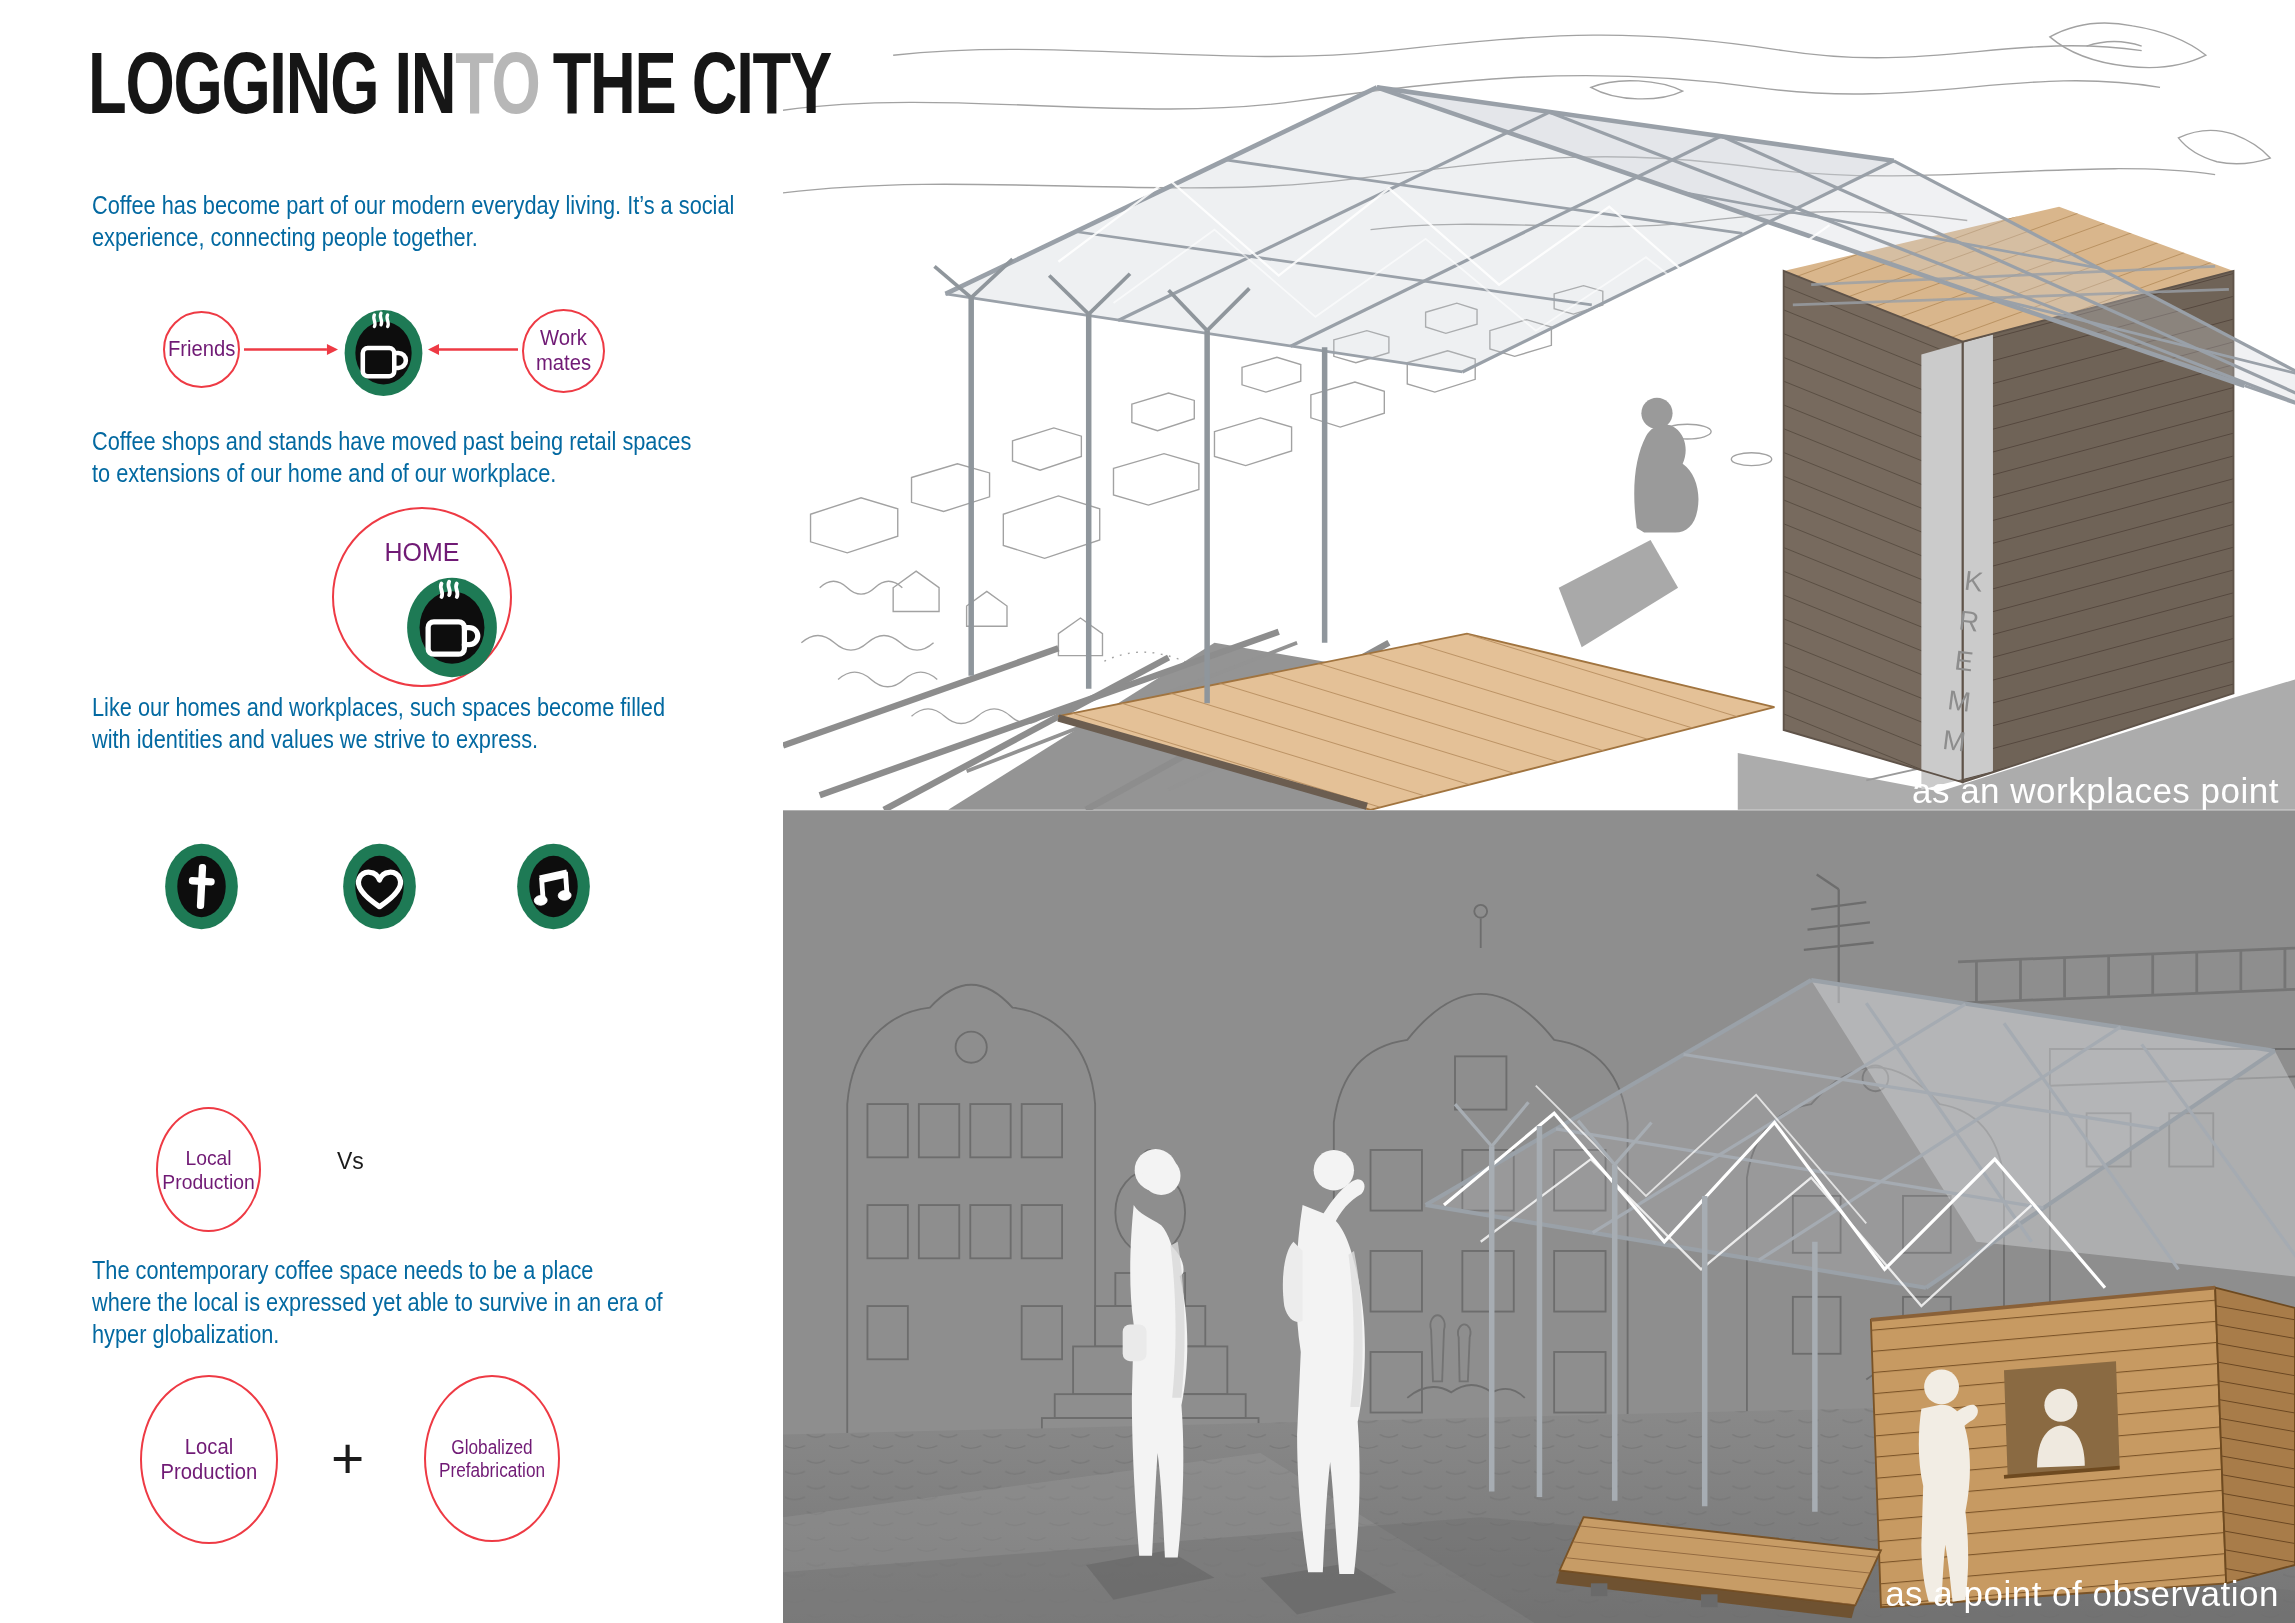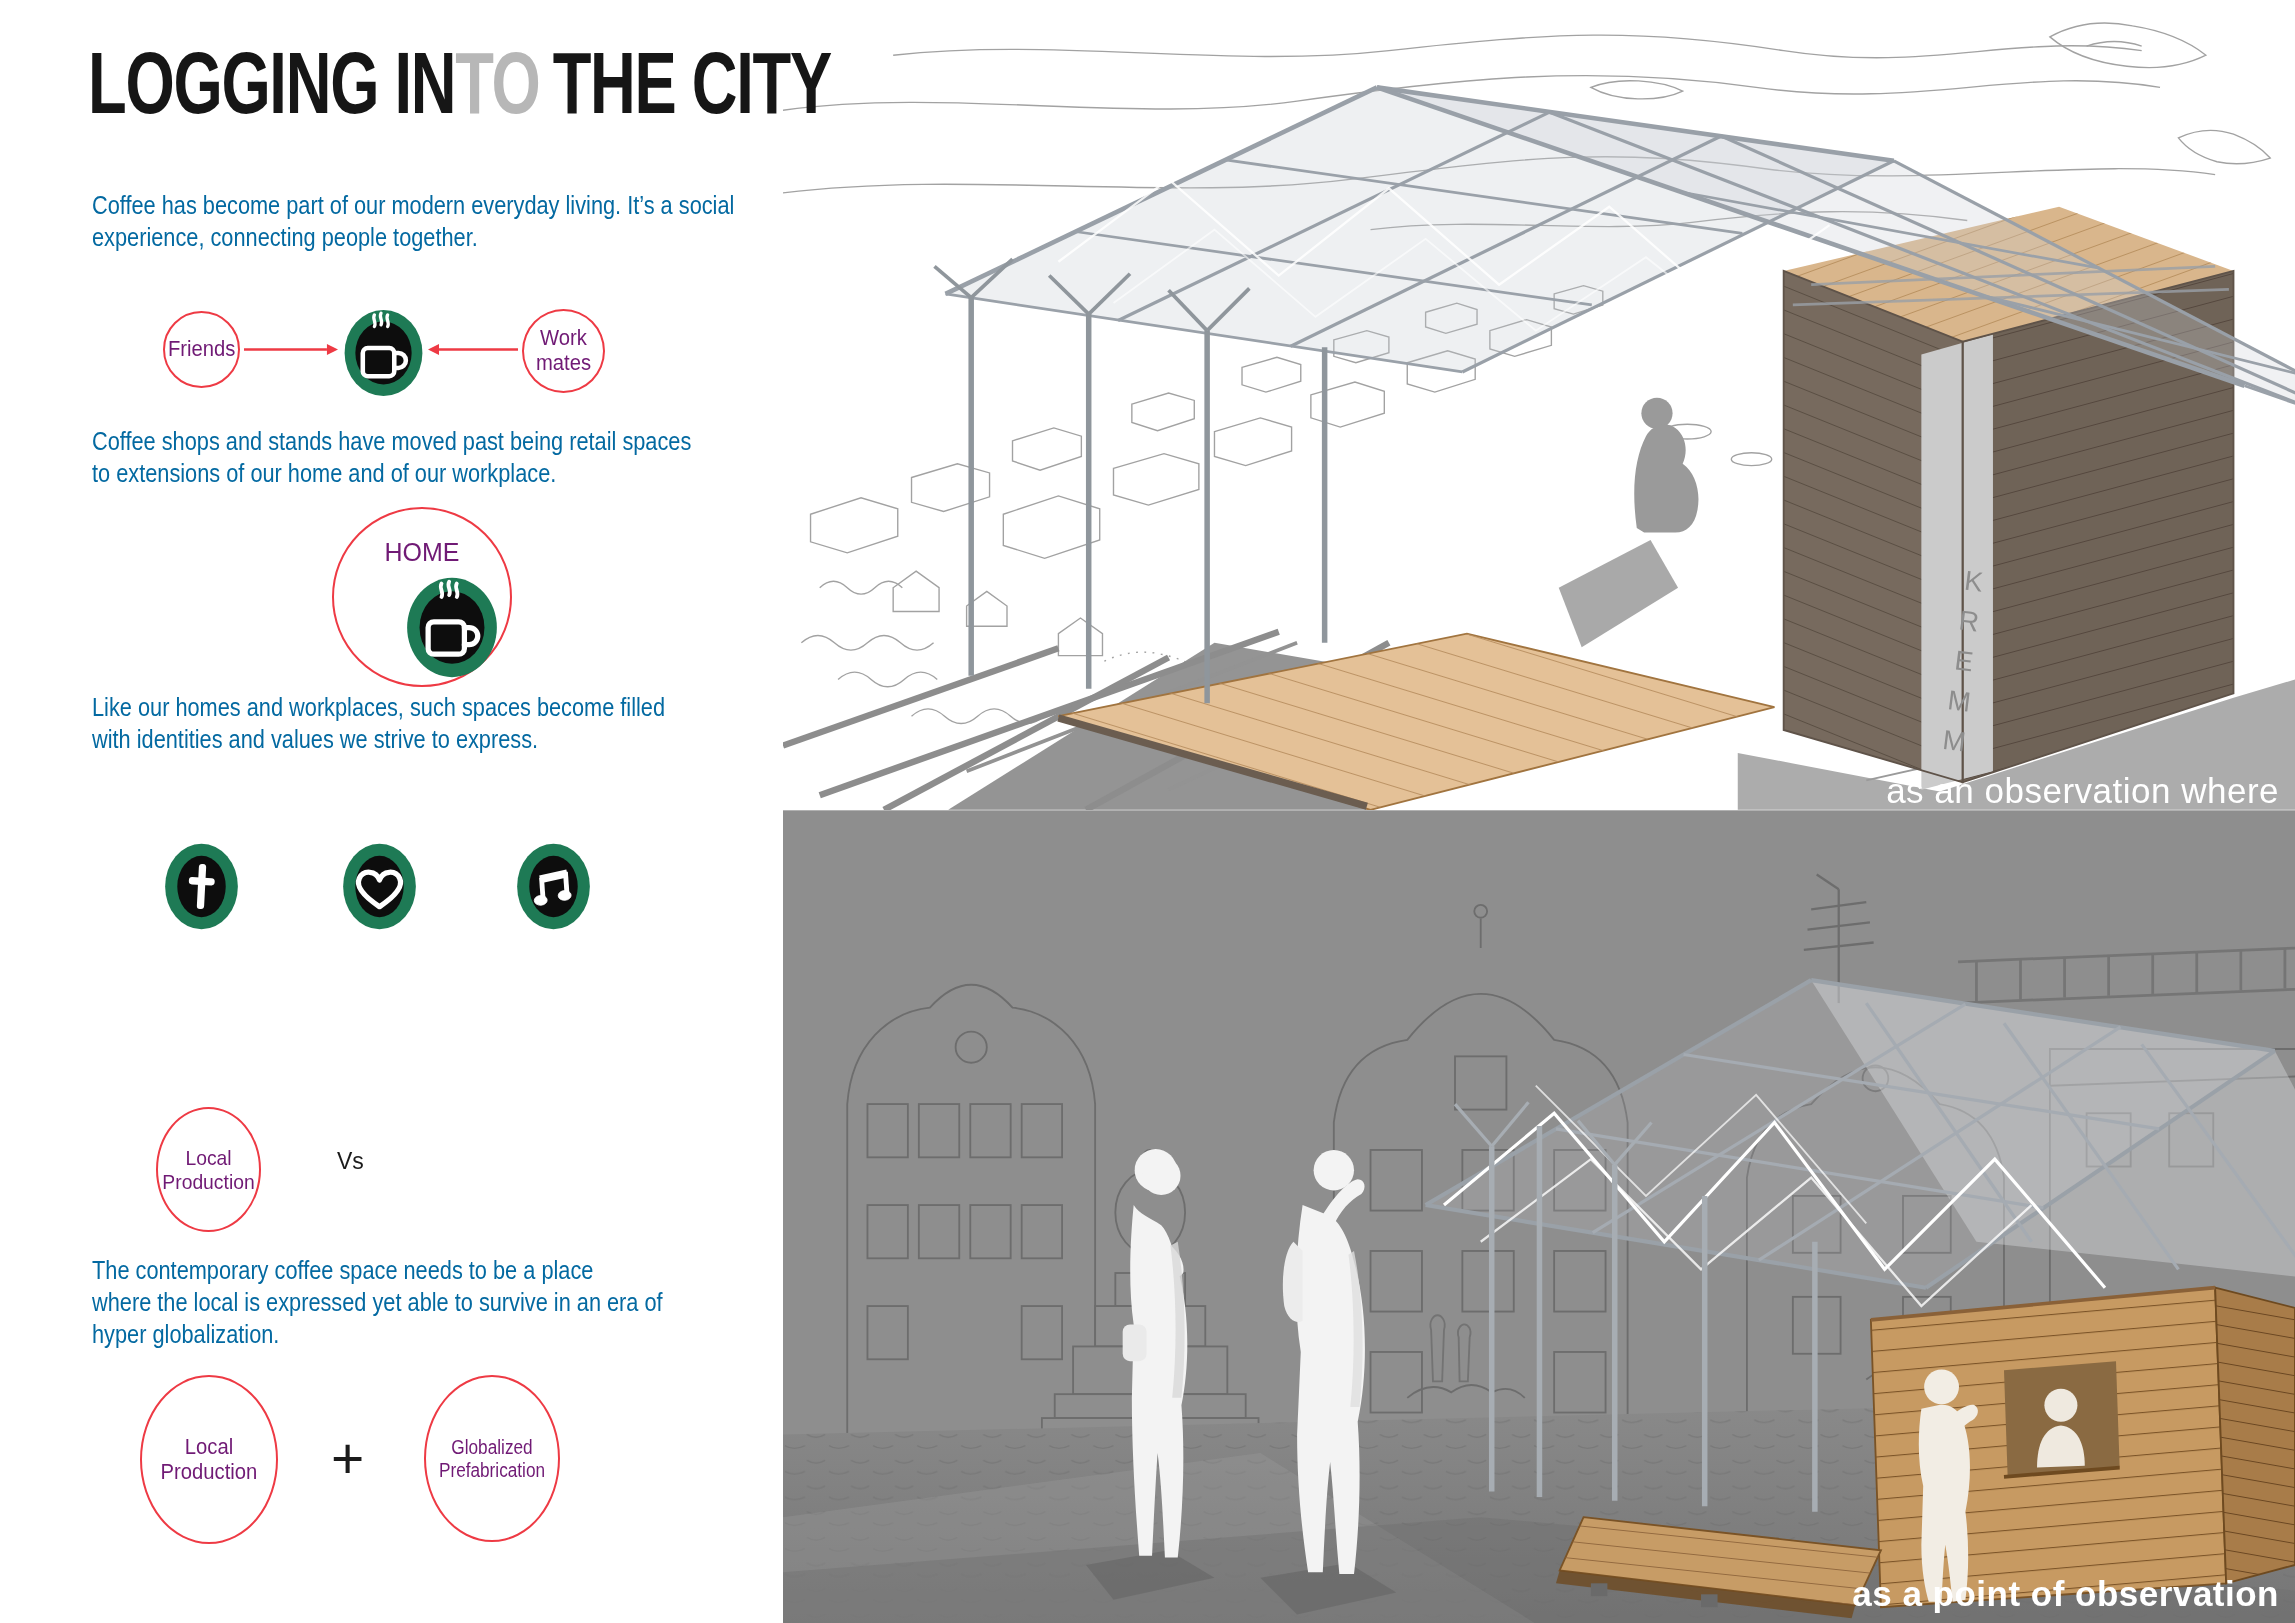--- a/index.html
+++ b/index.html
@@ -25,21 +25,21 @@
           display:flex;align-items:center;justify-content:center;text-align:center;
           color:#701a75;background:#fff;z-index:21;}
   .circle .lbl{transform:scaleX(.92);line-height:1.12;}
   .circle.open{background:transparent;}
 
   .abs{position:absolute;z-index:22;}
   .midtext{position:absolute;color:#1b1b1b;z-index:21;}
 
   .caption{position:absolute;color:#ffffff;font-size:35px;letter-spacing:0.5px;z-index:25;}
   .cap-top{left:1818px;top:771px;width:461px;text-align:right;}
-  .cap-bottom{left:1800px;top:1574px;width:479px;text-align:right;font-weight:bold;}
+  .cap-bottom{left:1800px;top:1574px;width:479px;text-align:right;}
 
   .kremm{position:absolute;left:1947px;top:565px;writing-mode:vertical-rl;text-orientation:upright;
          font-size:27.5px;letter-spacing:9.2px;color:#8d8d8d;transform:rotate(7deg);z-index:24;}
 
   .panel{position:absolute;z-index:5;}
   svg{display:block;}
 </style>
 </head>
 <body>
 
@@ -495,18 +495,18 @@
   </div>
 
   <div class="circle" style="left:140px;top:1375px;width:138px;height:169px;font-size:22px">
     <span class="lbl">Local Production</span>
   </div>
   <div class="midtext" style="left:331px;top:1425px;font-size:57px;font-weight:400">+</div>
   <div class="circle" style="left:424px;top:1375px;width:136px;height:167px;font-size:20px">
     <span class="lbl" style="transform:scaleX(.86)">Globalized Prefabrication</span>
   </div>
 
-  <div class="caption cap-top">as an observation where</div>
+  <div class="caption cap-top">as an workplaces point</div>
   <div class="caption cap-bottom">as a point of observation</div>
   <div class="kremm">KREMM</div>
 
 </div>
 
 
 </body></html>

